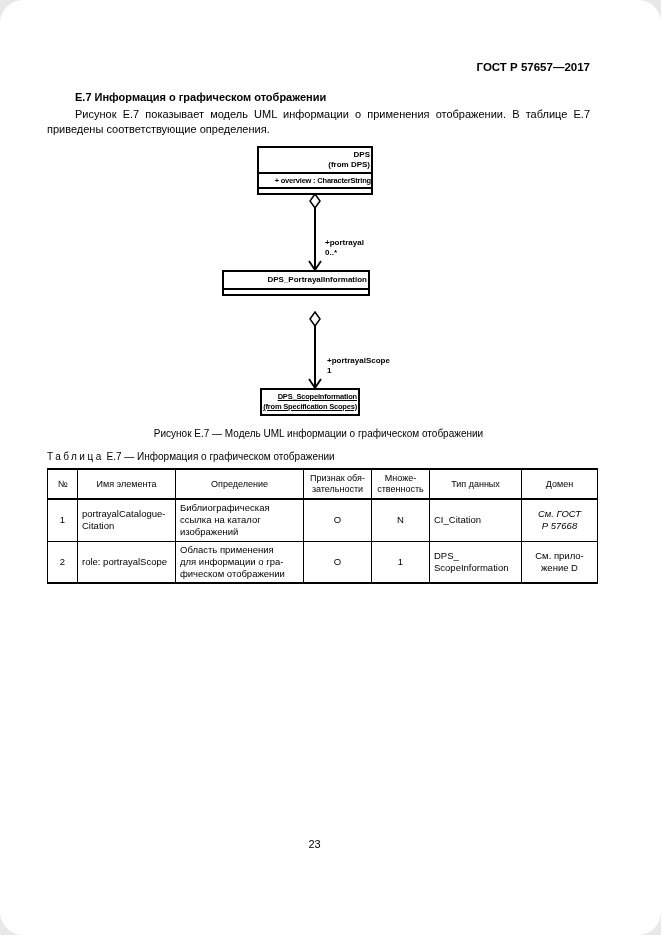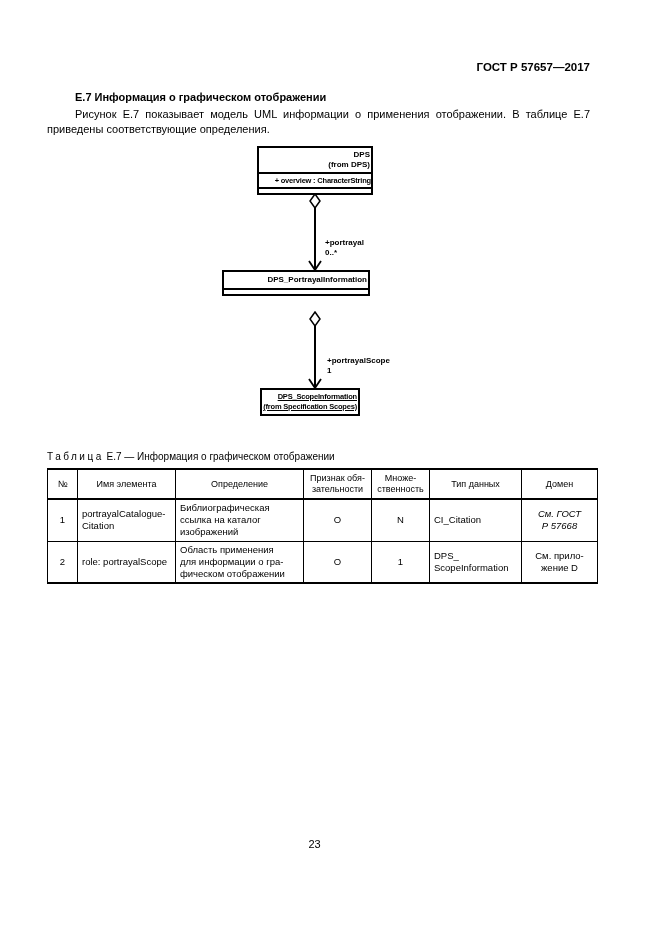--- a/index.html
+++ b/index.html
@@ -5,20 +5,21 @@
   * { margin:0; padding:0; box-sizing:border-box; }
   html,body { background:#e8e8e8; }
   .page {
     position:relative;
     width:661px; height:935px;
     margin:0 auto;
     background:#ffffff;
     font-family:"Liberation Sans", sans-serif;
     color:#000;
     overflow:hidden;
+    border-radius:23px;
   }
   .abs { position:absolute; }
 
   
   .doc-header { left:47px; top:61px; width:543px; text-align:right; font-size:11.5px; font-weight:bold; }
   .section-heading { left:75px; top:91px; font-size:11px; font-weight:bold;text-align:right; }
   .body-paragraph { left:47px; top:107px; width:543px; font-size:11px; line-height:15px; text-align:justify; text-indent:28px; }
 
   
   .uml-box {
@@ -106,20 +107,21 @@
   <div class="uml-label" style="left:327px; top:356px;">+portrayalScope</div>
   <div class="uml-label" style="left:327px; top:366px;">1</div>
 
   <div class="uml-box" style="left:260px; top:388px; width:100px;text-decoration:underline;">
     <div class="uml-head" style="font-size:7.5px; letter-spacing:-0.2px;">
       <div>DPS_ScopeInformation</div>
       <div>(from Specification Scopes)</div>
     </div>
   </div>
 
+  <div class="abs fig-caption">Рисунок Е.7 — Модель UML информации о графическом отображении</div>
 
   <div class="abs tbl-caption">
     <span class="spaced">Таблица</span>
     <span>Е.7 — Информация о графическом отображении</span>
   </div>
 
   <table class="gost-table">
     <colgroup>
       <col style="width:30px">
         <col style="width:98px">

